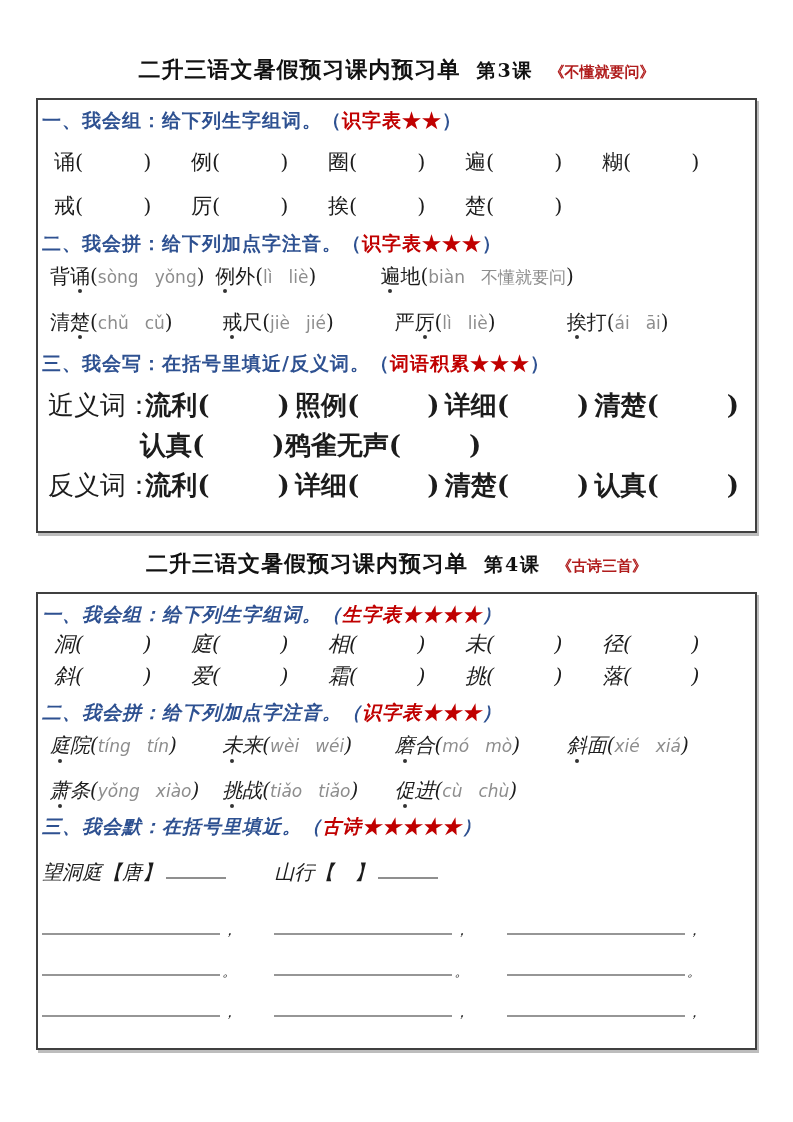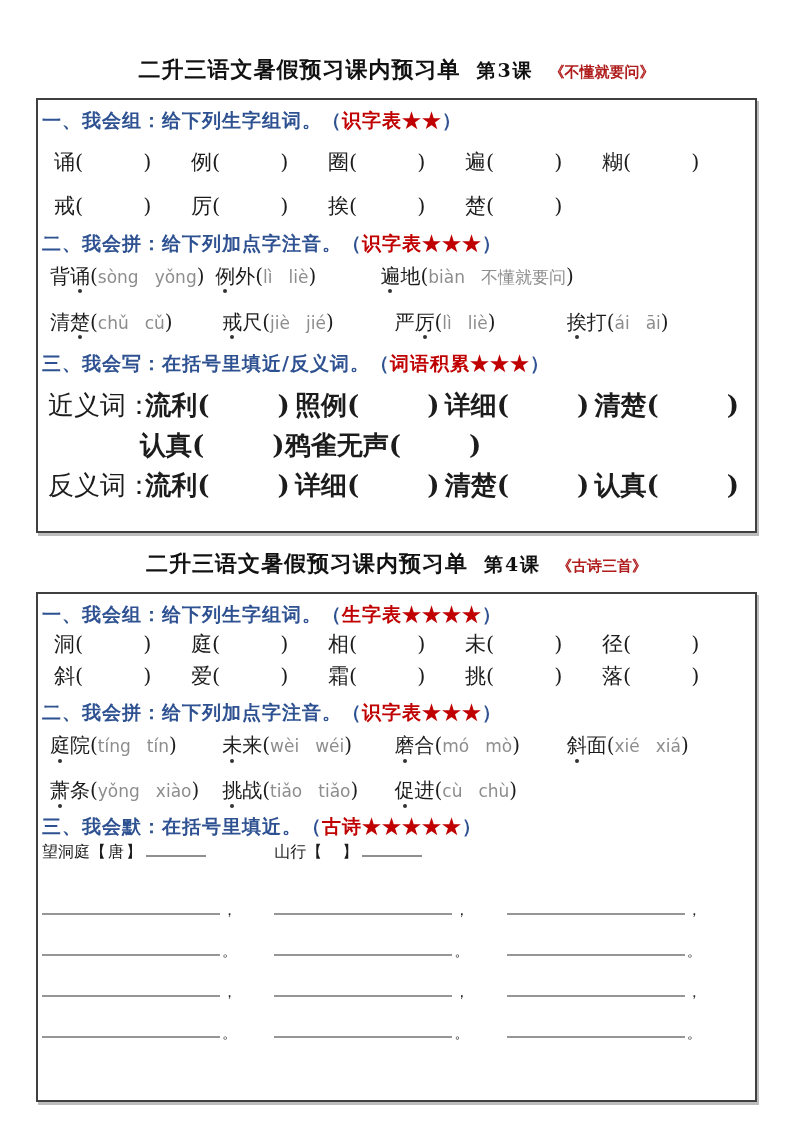--- a/index.html
+++ b/index.html
@@ -10,21 +10,21 @@
   .title-row { display:flex; align-items:baseline; justify-content:center; gap:16px; white-space:nowrap; }
   .title-row.first { padding-top:55px; }
   .title-row.second { margin-top:16px; }
   .main-title { font-size:22px; font-weight:bold; letter-spacing:1px; color:#111;text-align:right; }
   .lesson { font-size:19px; font-weight:bold; letter-spacing:2px; color:#111; }
   .book { font-size:15px; font-weight:bold; color:#b01c1c; }
 
   .box { width:721px; margin:13px auto 0; border:2px solid #404040; box-shadow:2px 3px 0 #bdbdbd;
          padding:8px 16px 0 4px; background:#fff; overflow:hidden; }
   .box.b1 { height:435px; }
-  .box.b2 { height:510px; }
+  .box.b2 { height:458px;font-style:italic; }
 
   .heading { font-size:19px; font-weight:bold; letter-spacing:1px; white-space:nowrap; line-height:24px; }
   .hb { color:#2e5191; }
   .hr { color:#c00000; }
 
   
   .zuci-row { display:grid; grid-template-columns:repeat(5,1fr); padding-left:12px; font-size:21px; line-height:26px; }
   .b1 .zuci-row.r1 { margin-top:17px; }
   .b1 .zuci-row.r2 { margin-top:18px; }
   .b2 .zuci-row { line-height:28px; }
@@ -56,21 +56,21 @@
   .syn-label { white-space:nowrap; }
   .syn-item { white-space:nowrap;font-weight:bold; }
   .sgap { display:inline-block; width:68px; }
 
   .b1 .heading.h2 { margin-top:12px; }
   .b1 .heading.h3 { margin-top:14px; }
   .b2 .heading.h2 { margin-top:10px; }
   .b2 .heading.h3 { margin-top:8px; }
 
   
-  .poem-row { display:grid; grid-template-columns:repeat(3,1fr); margin-top:0; font-size:16px; line-height:28px; }
+  .poem-row { display:grid; grid-template-columns:repeat(3,1fr); margin-top:20px; font-size:20px; line-height:28px; }
   .poem-item { white-space:nowrap; }
   .bcontent { display:inline-block; min-width:20px; text-align:center; }
   .short-line { display:inline-block; width:60px; border-bottom:2px solid #8f8f8f; height:14px; margin-left:4px; }
 
   
   .line-row { display:grid; grid-template-columns:repeat(3,1fr); height:20px; }
   .line-row.l1 { margin-top:34px; }
   .line-row.l2, .line-row.l3, .line-row.l4 { margin-top:21px; }
   .line-cell { white-space:nowrap; }
   .uline { display:inline-block; width:178px; border-bottom:2px solid #969696; height:14px; }

